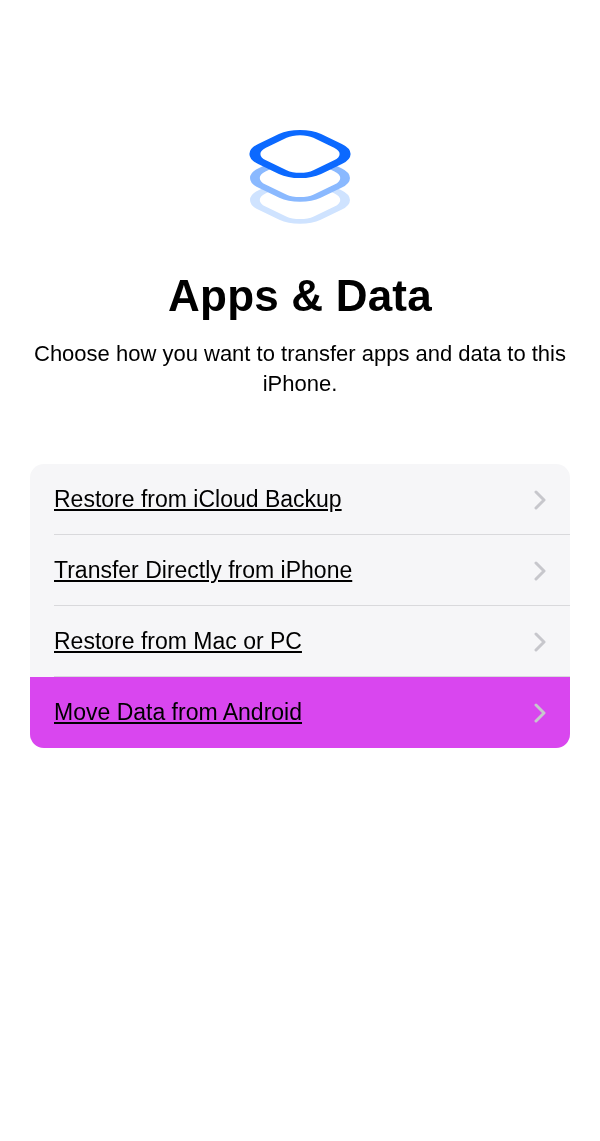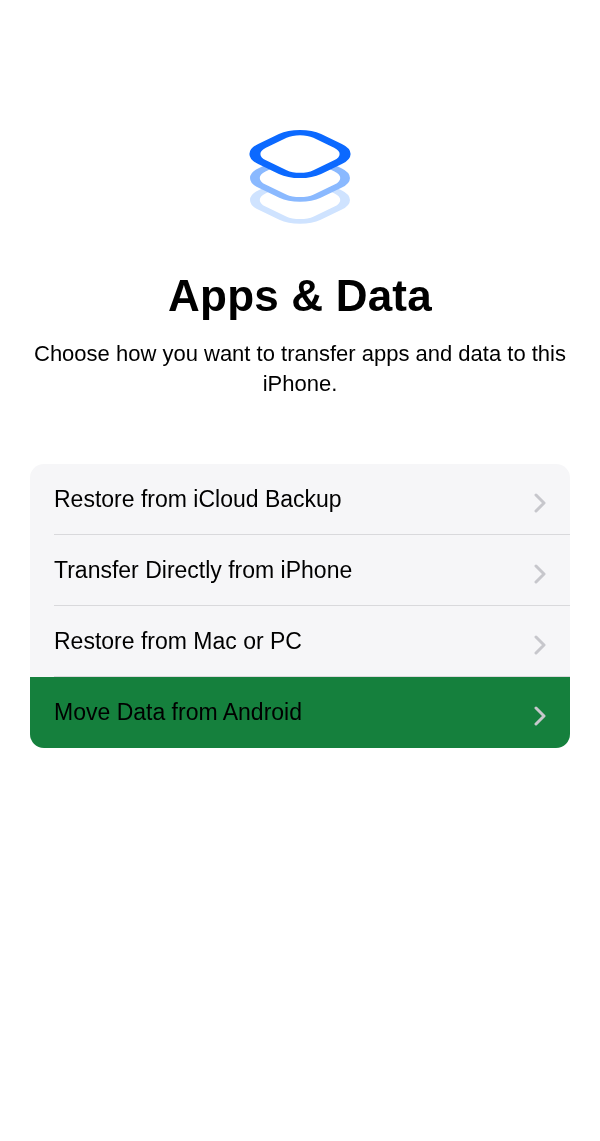--- a/index.html
+++ b/index.html
@@ -44,36 +44,37 @@
     }
     .list {
       margin-top: 66px;
       width: 540px;
       background: #f6f6f8;
       border-radius: 14px;
       overflow: hidden;
     }
     .list-item {
       display: flex;
-      align-items: flex-end;
+      align-items: center;
       justify-content: space-between;
       padding: 22px 24px 22px 24px;
       position: relative;
+      text-decoration: underline;
     }
     .list-item:not(:last-child)::after {
       content: "";
       position: absolute;
       left: 24px;
       right: 0;
       bottom: 0;
       height: 1px;
       background: #d9d9dc;
     }
     .list-item.selected {
-      background: #15803d;
+      background: #d946ef;
     }
     .list-item.selected::after {
       background: #c9c9cb;
     }
     .item-label {
       font-size: 23px;
       font-weight: 400;
       color: #000;
     }
     .chevron {

